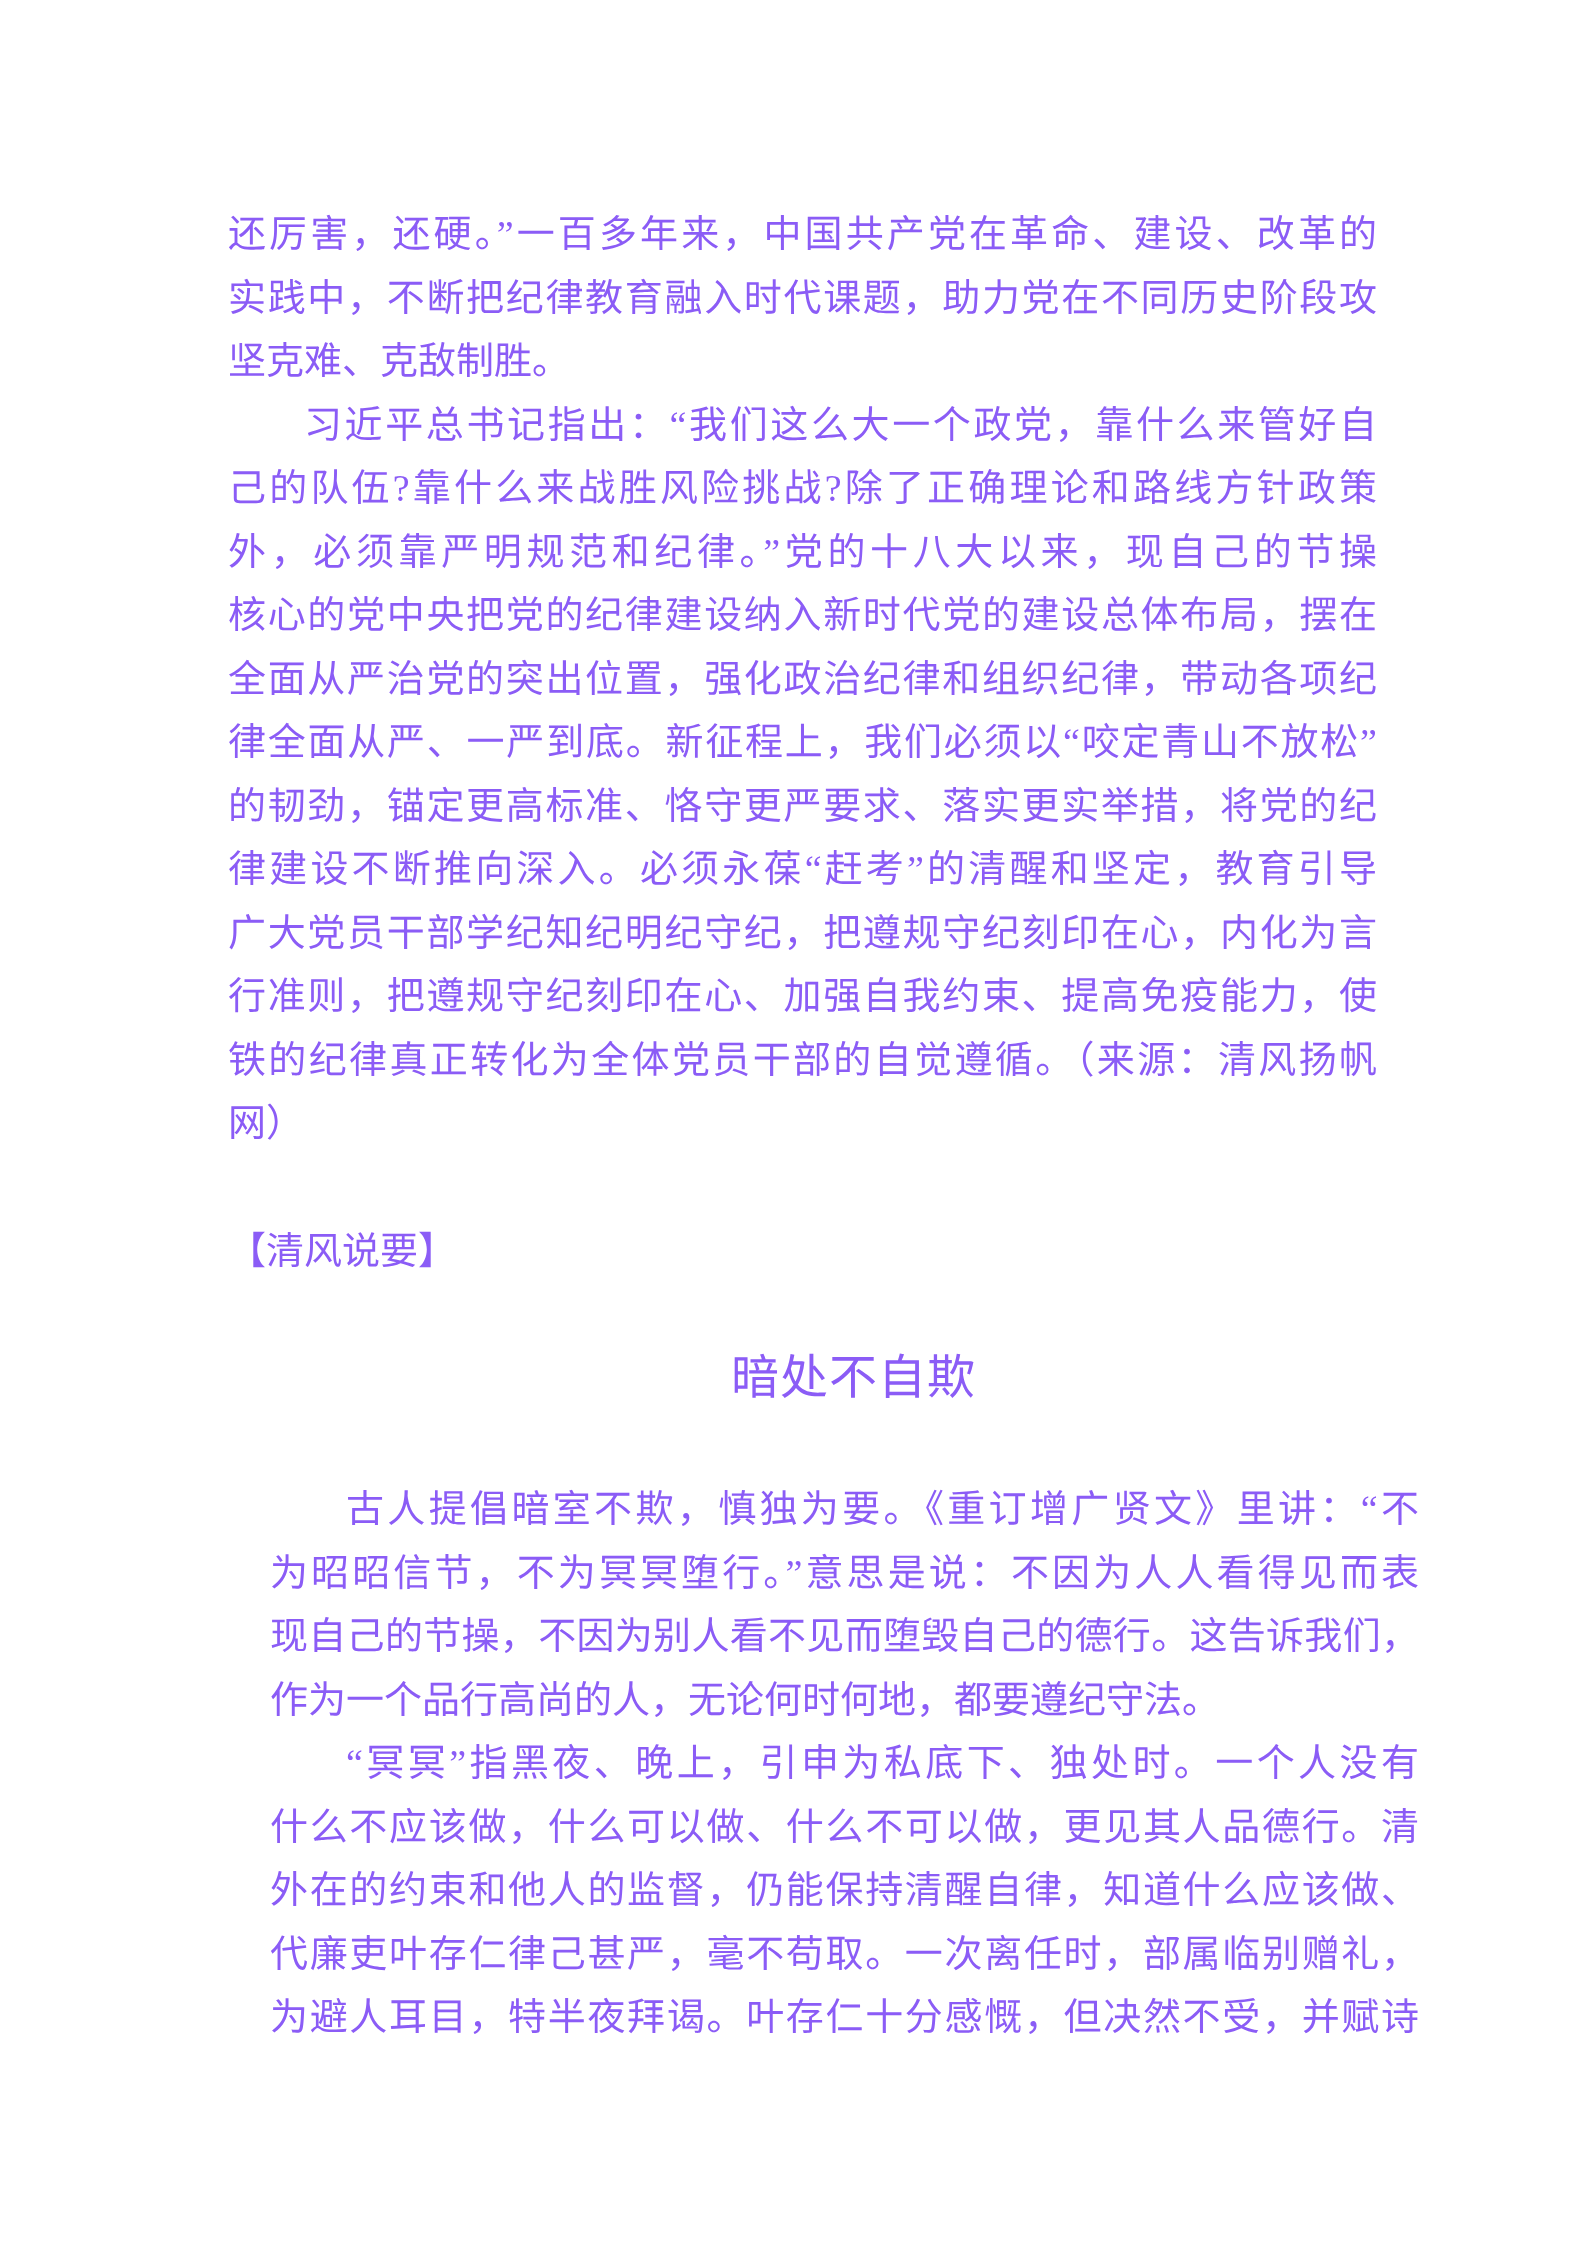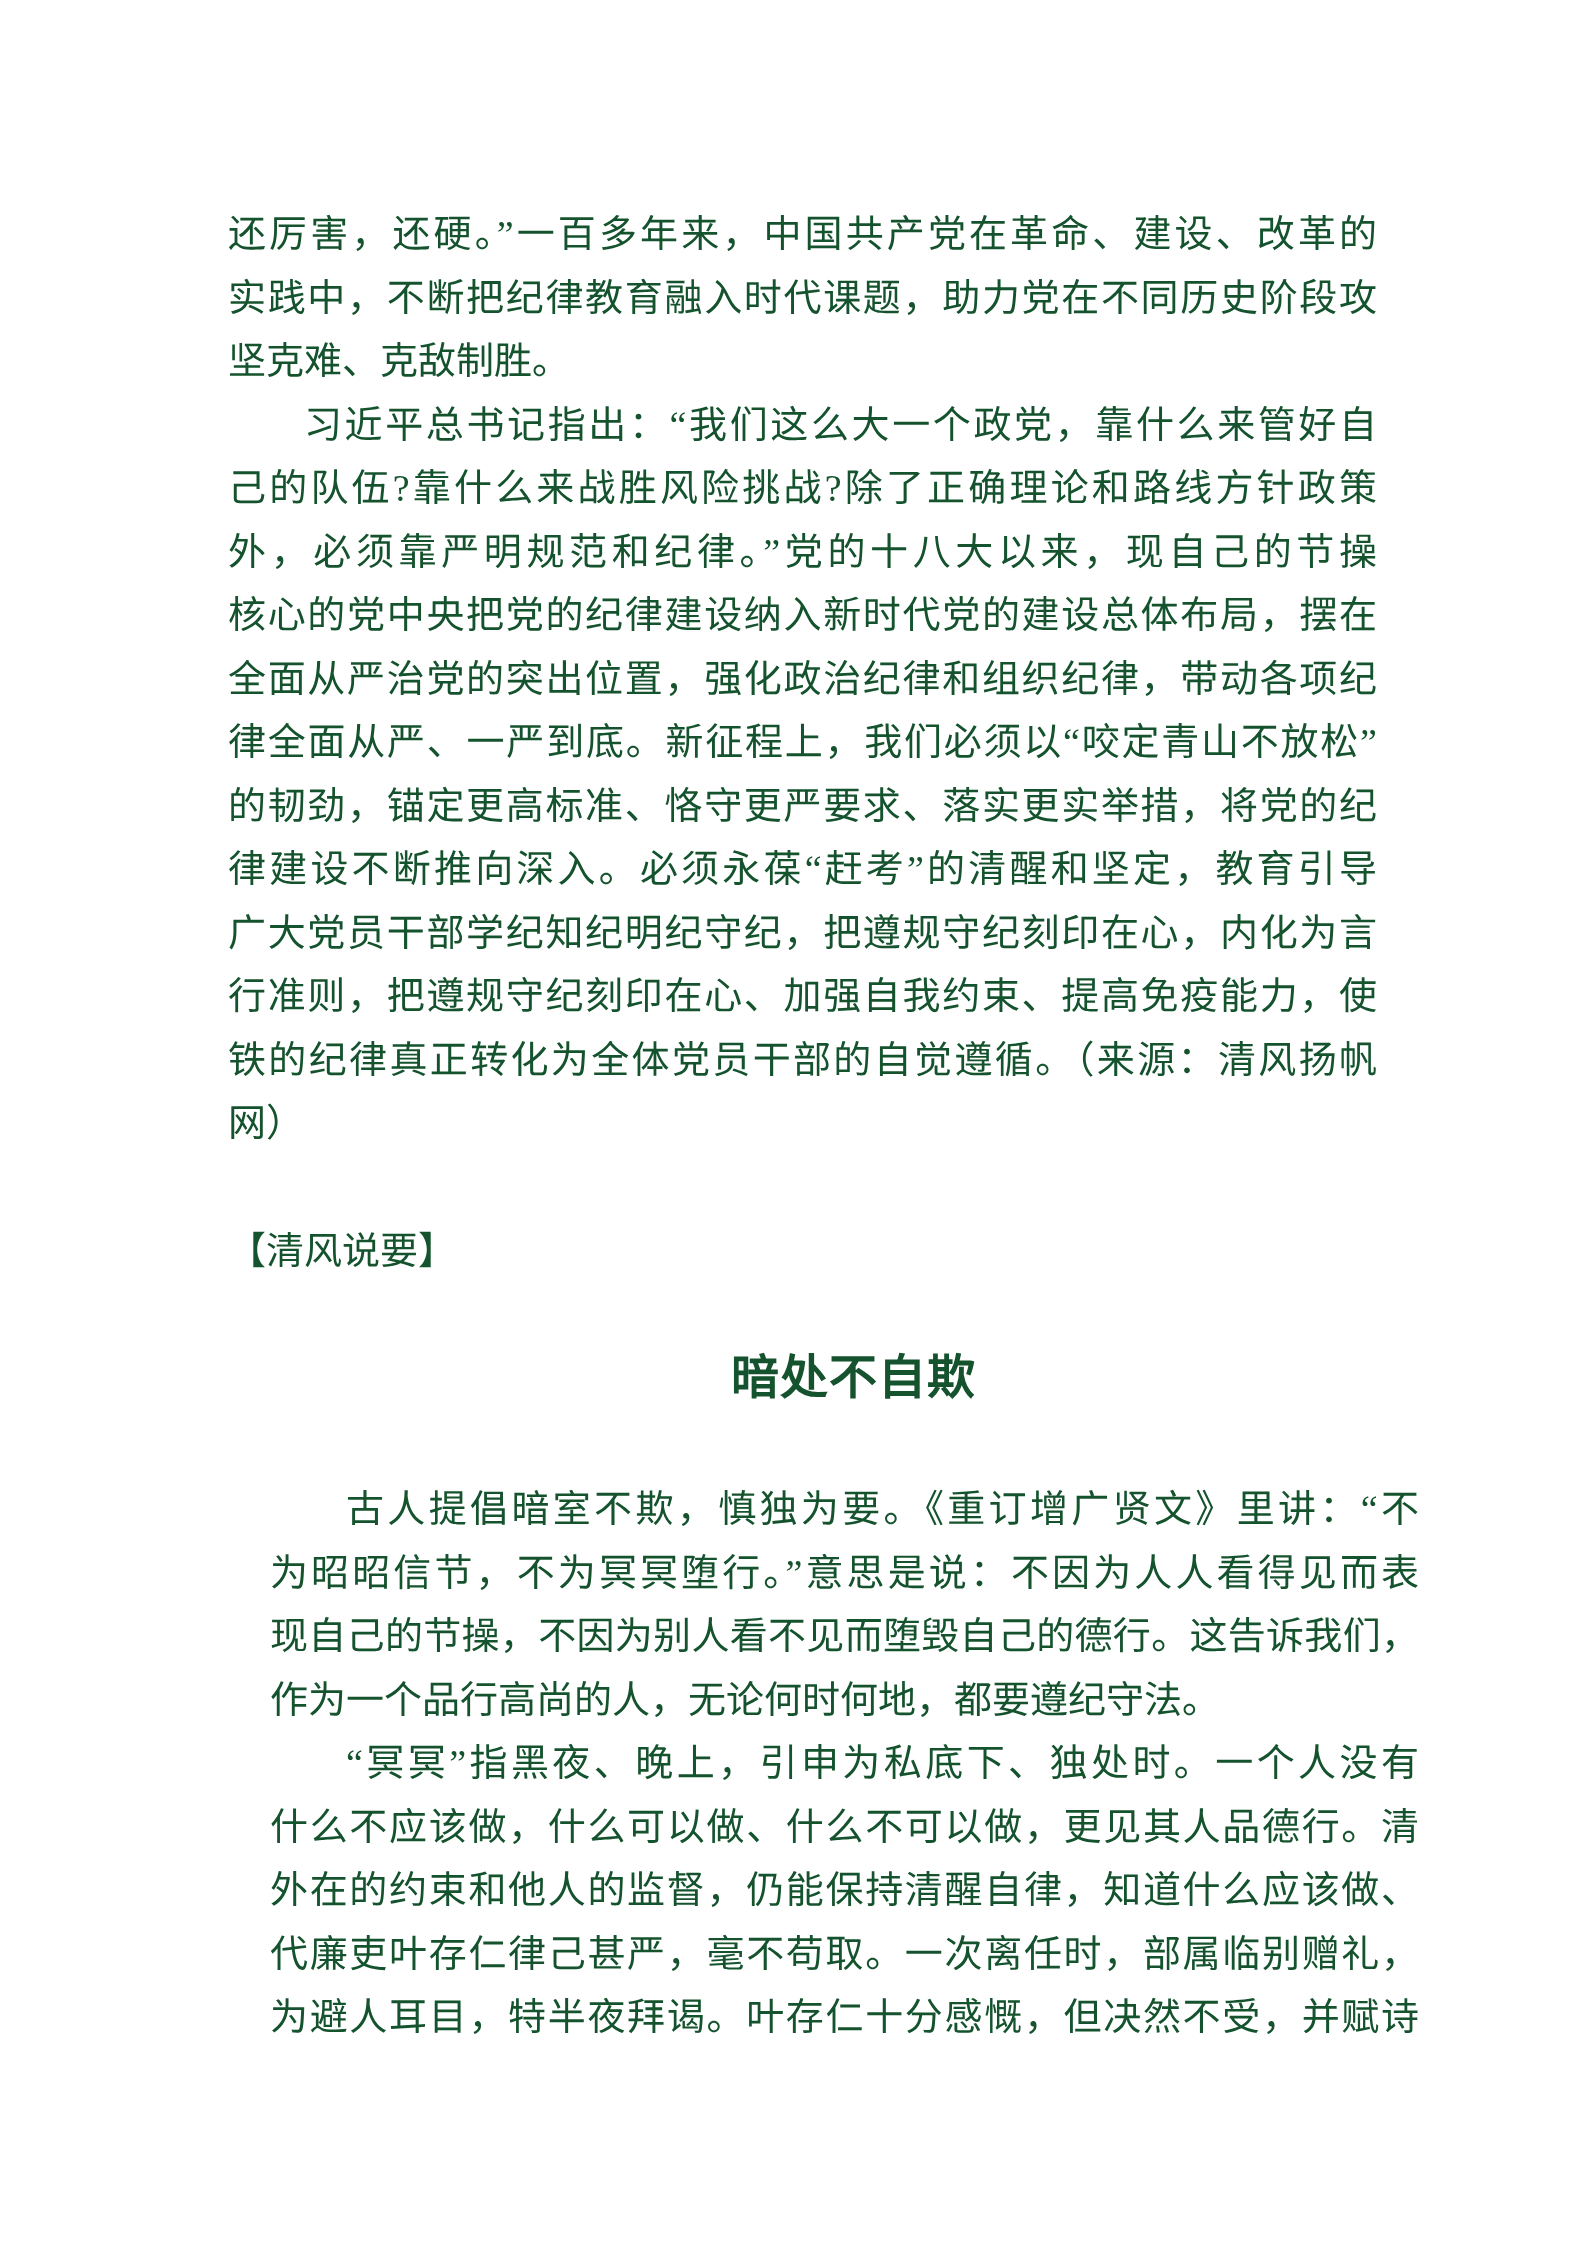--- a/index.html
+++ b/index.html
@@ -5,21 +5,21 @@
   html, body {
     margin: 0;
     padding: 0;
     background: #ffffff;
   }
   .page {
     position: relative;
     width: 1587px;
     height: 2089px;
     background: #ffffff;
-    color: #14532d;
+    color: #8b5cf6;
     font-family: "Liberation Serif", "DejaVu Serif", serif;
     overflow: hidden;
   }
   .text-block {
     position: absolute;
     left: 228px;
     width: 1149px;
     font-size: 38px;
     line-height: 63.5px;
   }
@@ -53,21 +53,21 @@
     left: 228px;
     top: 1343px;
     width: 1149px;
     text-align: center;
     line-height: 70px;
   }
   .article-title {
     position: relative;
     left: 51px;
     font-size: 48px;
-    font-weight: bold;
+    font-weight: normal;
     letter-spacing: 1px;
     text-align: center;
   }
   .page-number {
     position: absolute;
     left: 228px;
     top: 2070px;
     width: 1149px;
     font-size: 38px;
     line-height: 63.5px;

